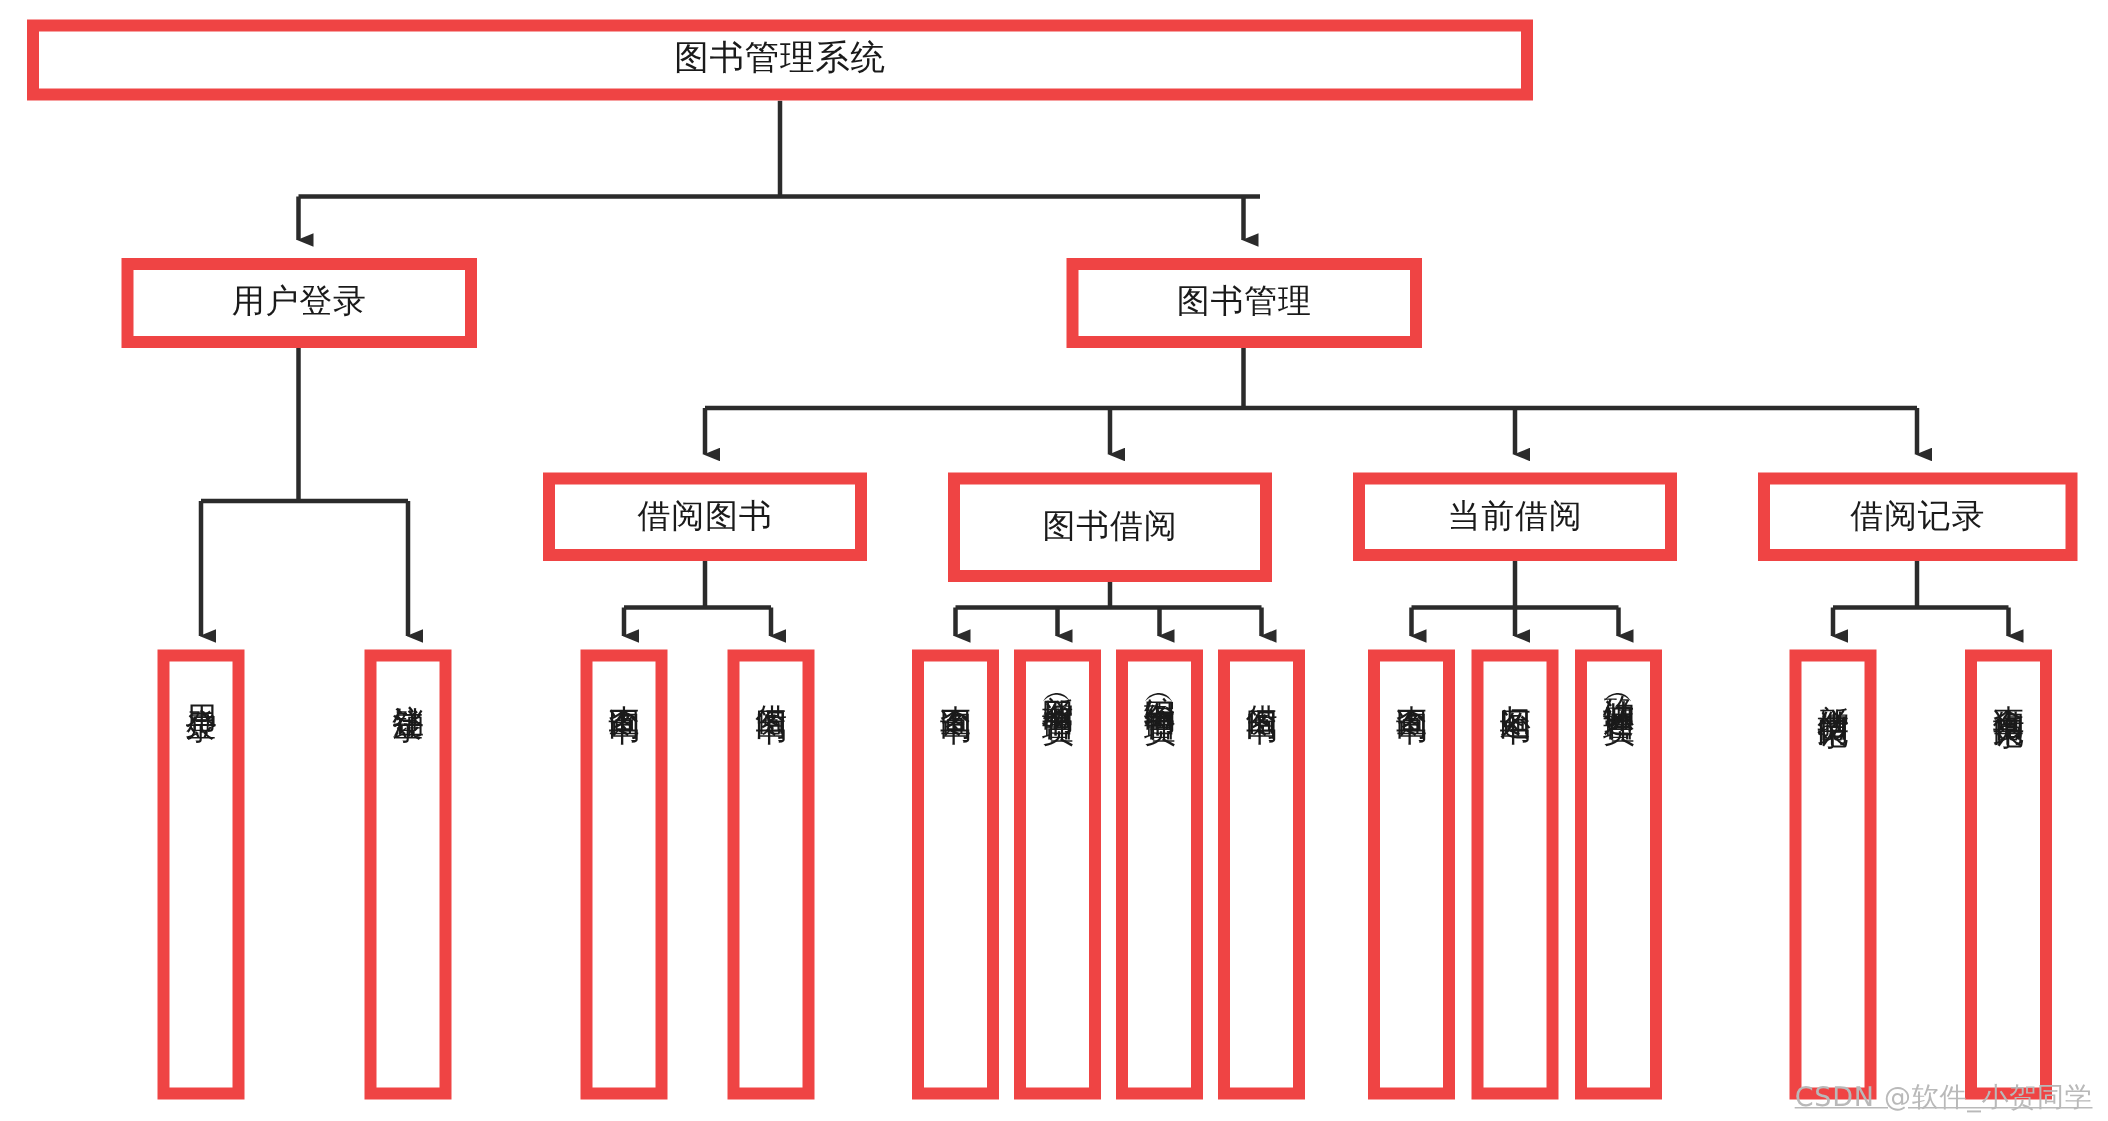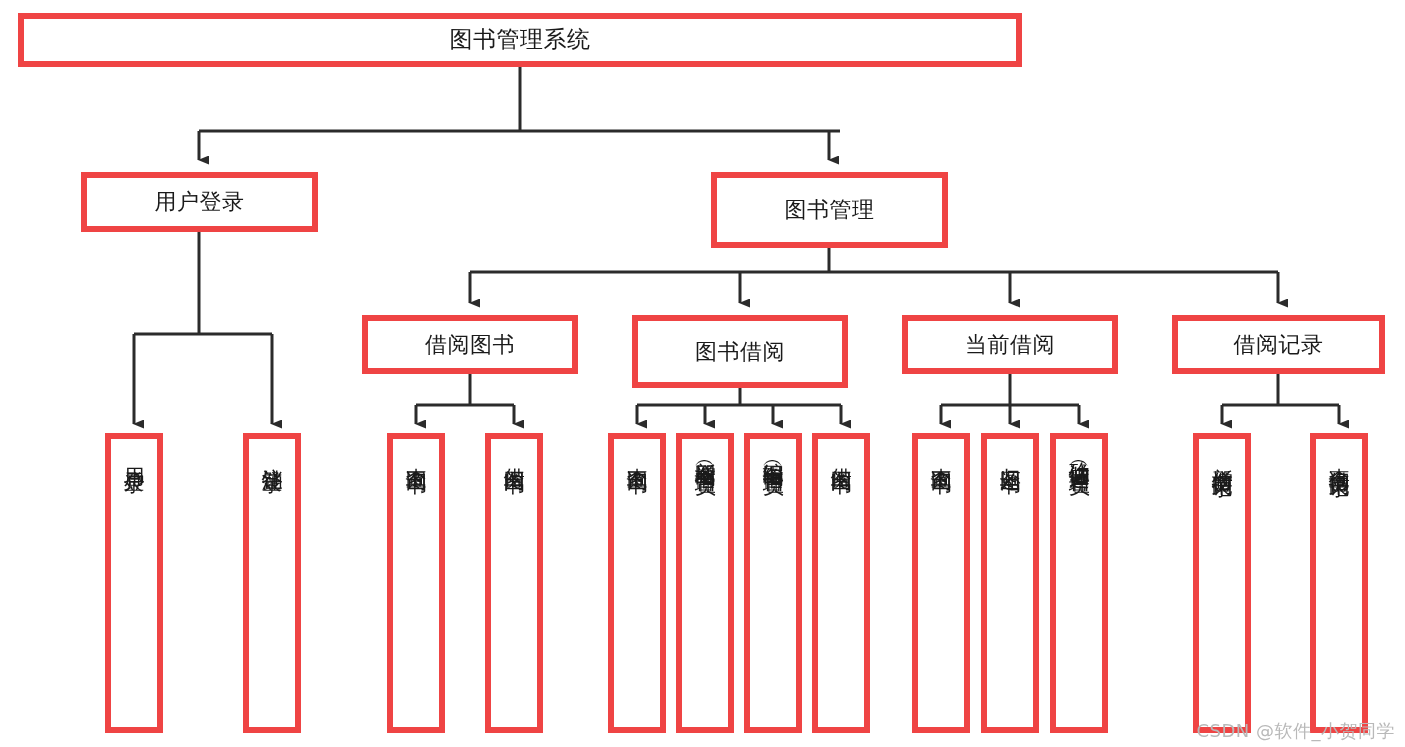--- a/index.html
+++ b/index.html
@@ -22,21 +22,21 @@
     position: absolute;
     left: 0;
     top: 0;
     width: 1405px;
     height: 747px;
     pointer-events: none;
   }
   .node {
     position: absolute;
     box-sizing: border-box;
-    border: 6px solid #ef4444;
+    border: 8px solid #ef4444;
     background: #ffffff;
     display: flex;
     align-items: center;
     justify-content: center;
     color: #1a1a1a;
   }
   .node .node-label {
     display: block;
     text-align: center;
     line-height: 1.18;
@@ -69,20 +69,21 @@
     max-height: 284px;
   }
   #watermark {
     position: absolute;
     right: 10px;
     bottom: 4px;
     font-size: 18px;
     color: #b9b9b9;
     white-space: nowrap;
     letter-spacing: 0.5px;
+    text-decoration: underline;
   }
 </style>
 </head>
 <body>
 
 <div id="diagram-canvas">
 
   <svg id="connector-layer" viewBox="0 0 1405 747" width="1405" height="747" xmlns="http://www.w3.org/2000/svg">
     <defs>
       <marker id="arrowhead" markerWidth="9" markerHeight="11" refX="4.5" refY="10" orient="auto" markerUnits="userSpaceOnUse">
@@ -133,21 +134,21 @@
     </g>
   </svg>
 
   <div class="node h root" style="left:18px; top:13px; width:1004px; height:54px;">
     <span class="node-label">图书管理系统</span>
   </div>
 
   <div class="node h" style="left:81px; top:172px; width:237px; height:60px;">
     <span class="node-label">用户登录</span>
   </div>
-  <div class="node h" style="left:711px; top:172px; width:237px; height:76px;">
+  <div class="node h" style="left:711px; top:172px; width:237px; height:60px;">
     <span class="node-label">图书管理</span>
   </div>
 
   <div class="node h" style="left:362px; top:315px; width:216px; height:59px;">
     <span class="node-label">借阅图书</span>
   </div>
   <div class="node h" style="left:632px; top:315px; width:216px; height:73px;">
     <span class="node-label">图书借阅</span>
   </div>
   <div class="node h" style="left:902px; top:315px; width:216px; height:59px;">

